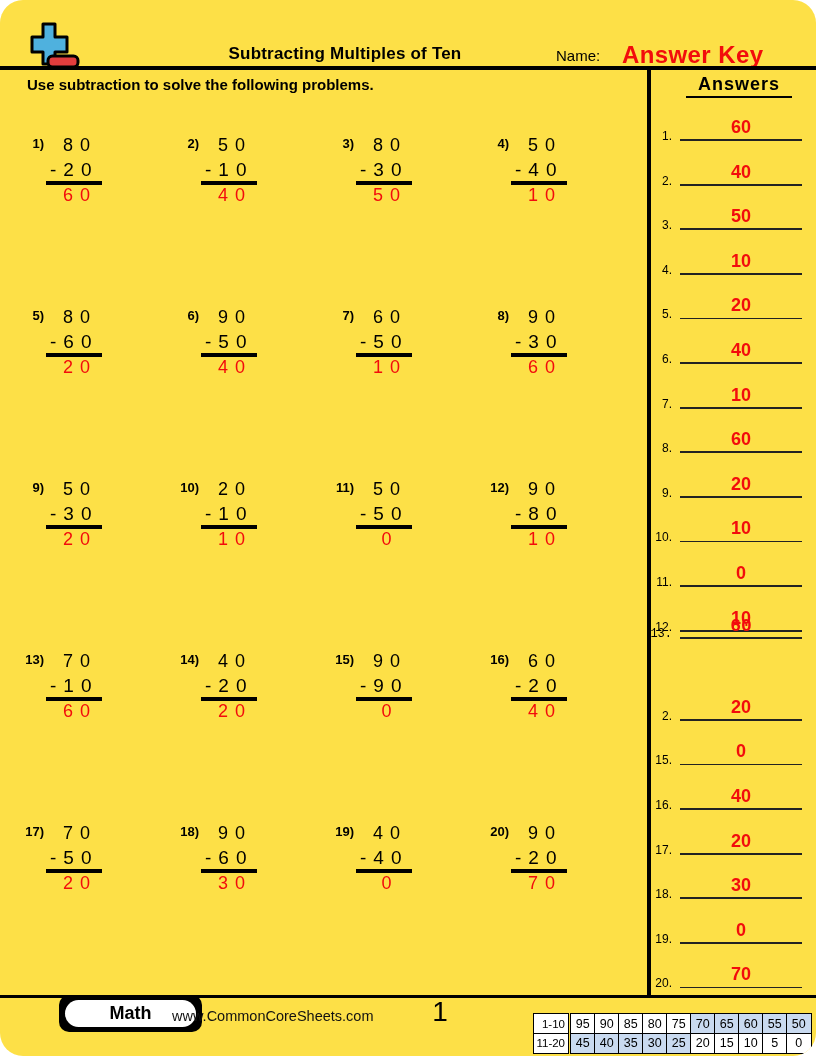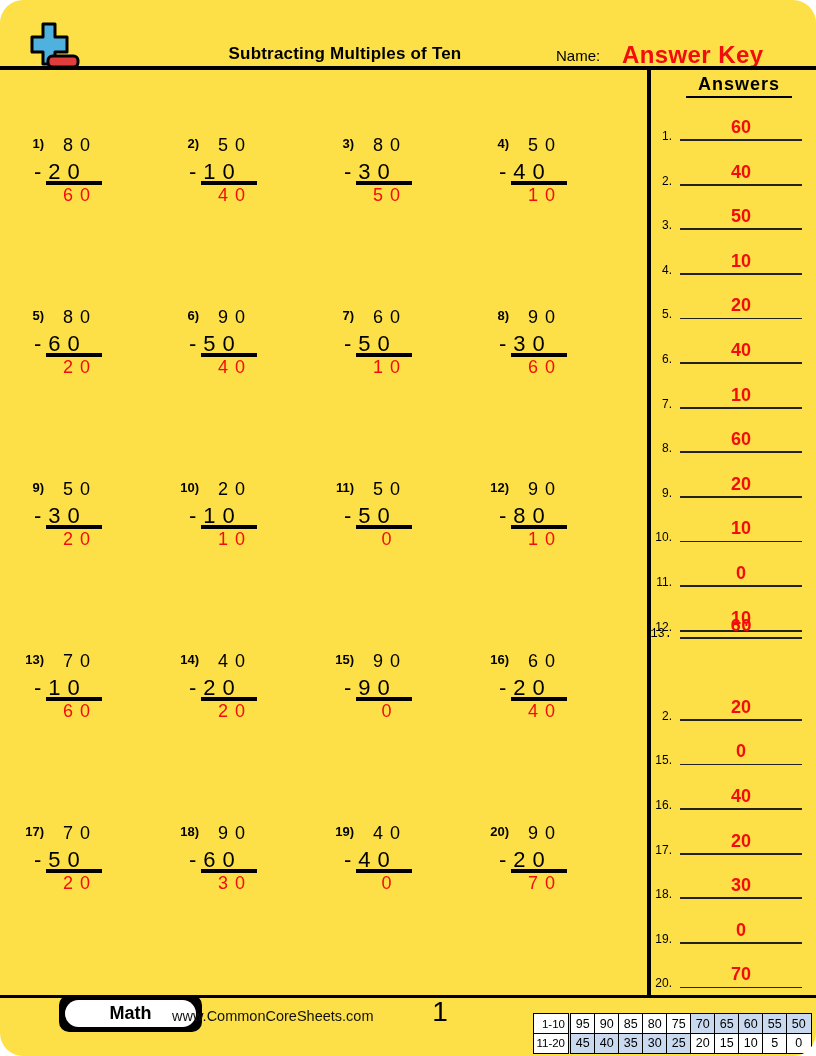--- a/index.html
+++ b/index.html
@@ -34,21 +34,21 @@
   .ansrow .anum{position:absolute;left:-10px;bottom:-2px;width:32px;text-align:right;font-size:12px;}
   .ansrow .aval{position:absolute;left:30px;bottom:3px;width:122px;text-align:center;
                 font-size:18px;font-weight:700;color:var(--accent-red);}
   .ansrow .aline{position:absolute;left:30px;bottom:0;width:122px;height:1.8px;background:#222;}
 
   
   .problem{position:absolute;width:140px;height:74px;}
   .problem .pnum{position:absolute;left:0;top:3px;width:34px;text-align:right;
                  font-size:13px;font-weight:700;}
   .problem .pminuend{position:absolute;left:53px;top:2px;font-size:18px;letter-spacing:7px;}
-  .problem .psub{position:absolute;left:24px;top:26px;font-size:22px;letter-spacing:7px;}
+  .problem .psub{position:absolute;left:40px;top:26px;font-size:19px;letter-spacing:7px;}
   .problem .prule{position:absolute;left:36px;top:48px;width:56px;height:3.5px;background:var(--ink);}
   .problem .pans{position:absolute;left:38px;top:52px;width:57px;padding-left:7px;text-align:center;
                  font-size:18px;letter-spacing:7px;color:var(--accent-red);}
 
   
   .footer-rule{position:absolute;left:0;top:995px;width:816px;height:3px;background:var(--ink);}
   .subject-badge{position:absolute;left:25px;top:995px;width:143px;height:37px;
                  background:var(--ink);border-radius:10px;margin-left:34px;}
   .subject-pill{position:absolute;left:6px;top:5px;right:6px;bottom:5px;background:#fff;
                 border-radius:14px;display:flex;align-items:center;justify-content:center;
@@ -72,20 +72,21 @@
 <div id="page">
 
   <svg class="logo-svg" width="54" height="56" viewBox="0 0 54 56">
     <path d="M14 7 H26 V20 H38 V35 H26 V47 H14 V35 H3 V20 H14 Z" fill="var(--logo-blue)" stroke="#000" stroke-width="3" stroke-linejoin="round"></path>
     <rect x="19" y="39" width="30" height="11" rx="4.5" fill="var(--logo-red)" stroke="#000" stroke-width="3"></rect>
   </svg>
   <div class="page-title">Subtracting Multiples of Ten</div>
   <div class="name-label">Name:</div>
   <div class="answer-key">Answer Key</div>
   <div class="header-rule"></div>
+  <div class="instruction">Use subtraction to solve the following problems.</div>
 
   <div class="divider"></div>
   <div class="answers-heading">Answers</div>
   <div>
       <div class="ansrow" style="top: 114px;">
         <span class="anum">1.</span>
         <span class="aval">60</span>
         <span class="aline"></span>
       </div>
       <div class="ansrow" style="top: 158.6px;">

